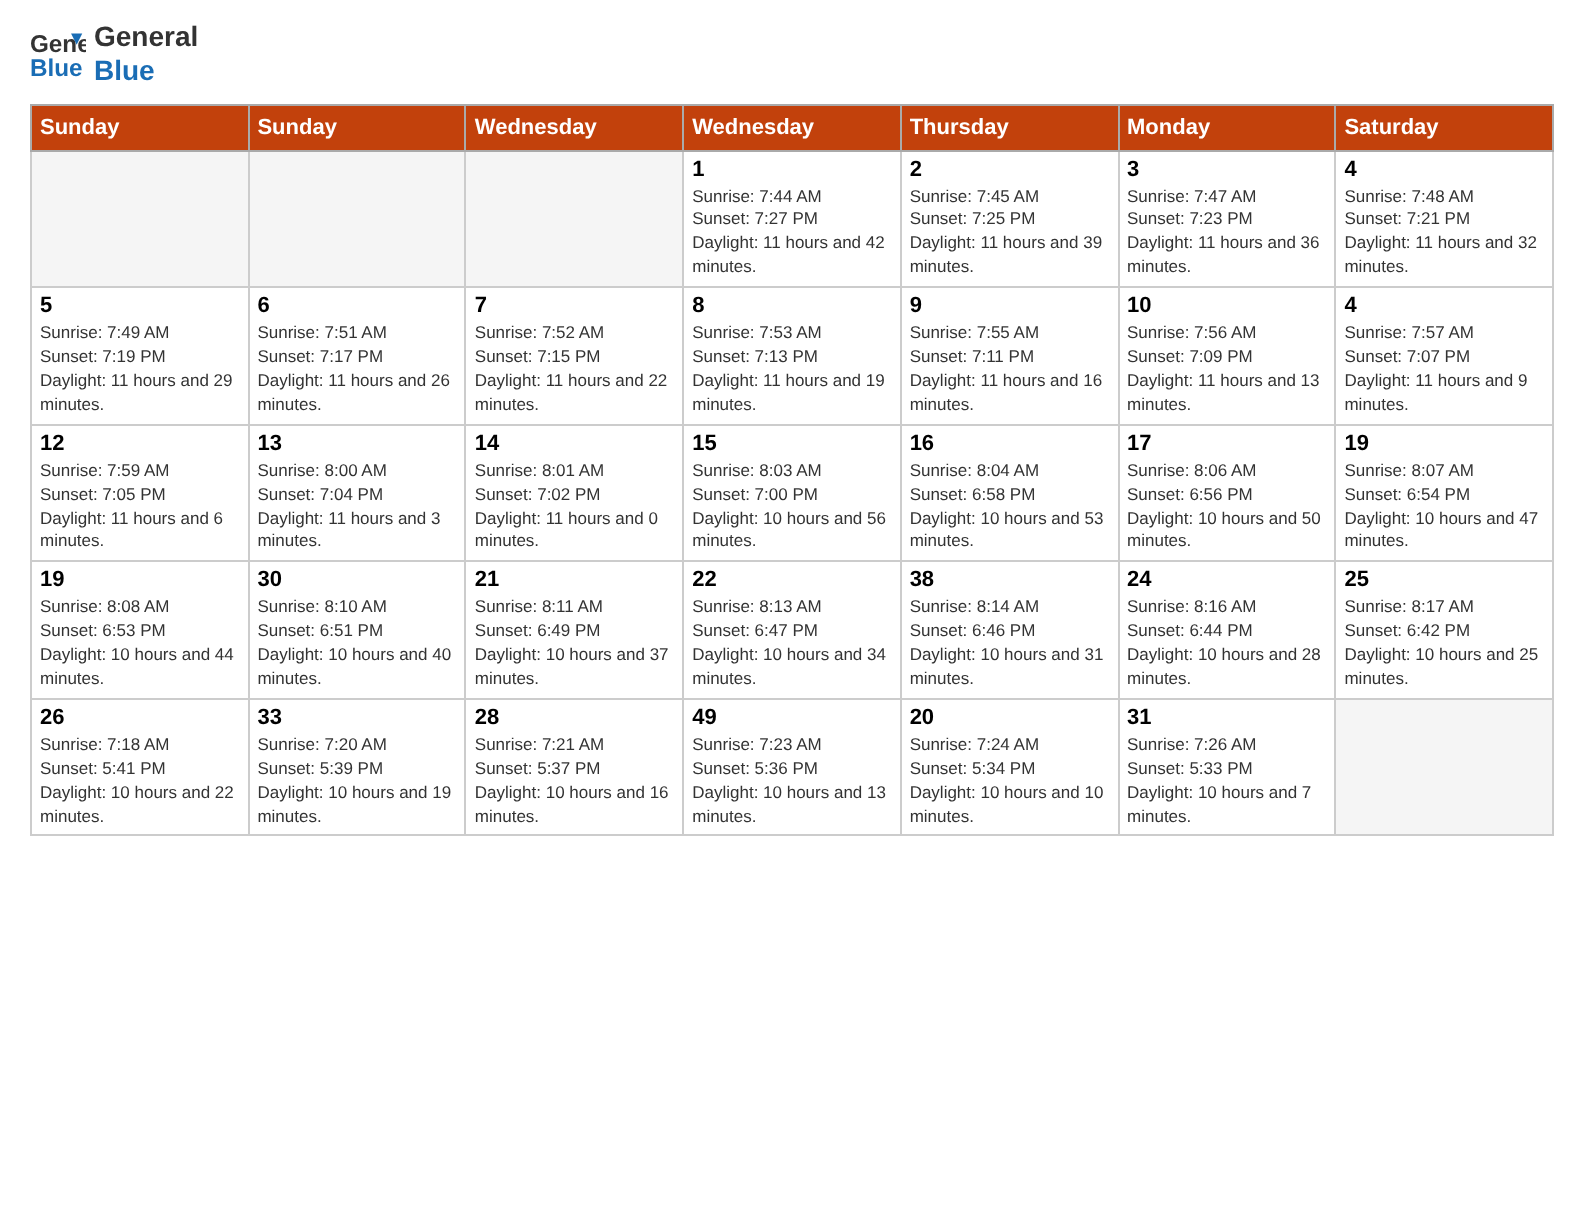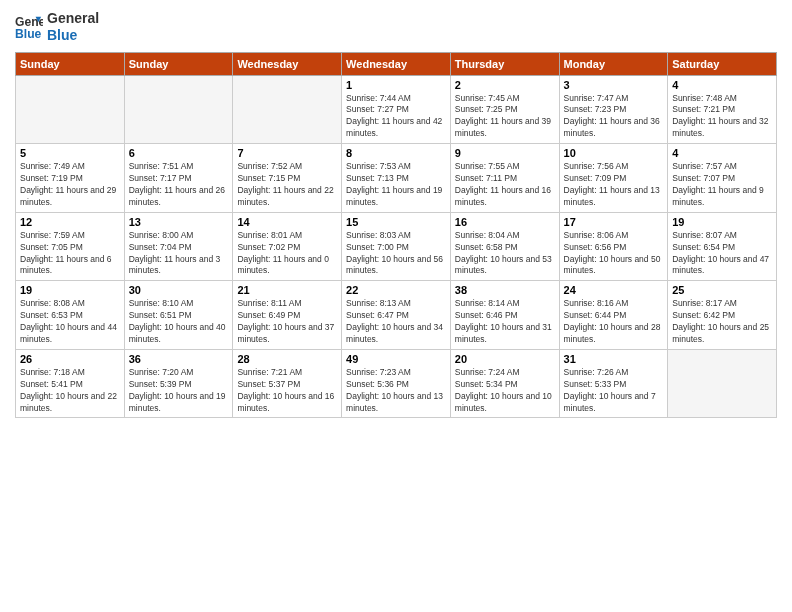--- a/index.html
+++ b/index.html
@@ -232,21 +232,21 @@
             <span class="day-number">25</span>
             <div class="day-info">Sunrise: 8:17 AM<br>Sunset: 6:42 PM<br>Daylight: 10 hours and 25 minutes.</div>
           </td>
         </tr>
         <tr>
           <td>
             <span class="day-number">26</span>
             <div class="day-info">Sunrise: 7:18 AM<br>Sunset: 5:41 PM<br>Daylight: 10 hours and 22 minutes.</div>
           </td>
           <td>
-            <span class="day-number">36</span>
+            <span class="day-number">33</span>
             <div class="day-info">Sunrise: 7:20 AM<br>Sunset: 5:39 PM<br>Daylight: 10 hours and 19 minutes.</div>
           </td>
           <td>
             <span class="day-number">28</span>
             <div class="day-info">Sunrise: 7:21 AM<br>Sunset: 5:37 PM<br>Daylight: 10 hours and 16 minutes.</div>
           </td>
           <td>
             <span class="day-number">49</span>
             <div class="day-info">Sunrise: 7:23 AM<br>Sunset: 5:36 PM<br>Daylight: 10 hours and 13 minutes.</div>
           </td>

